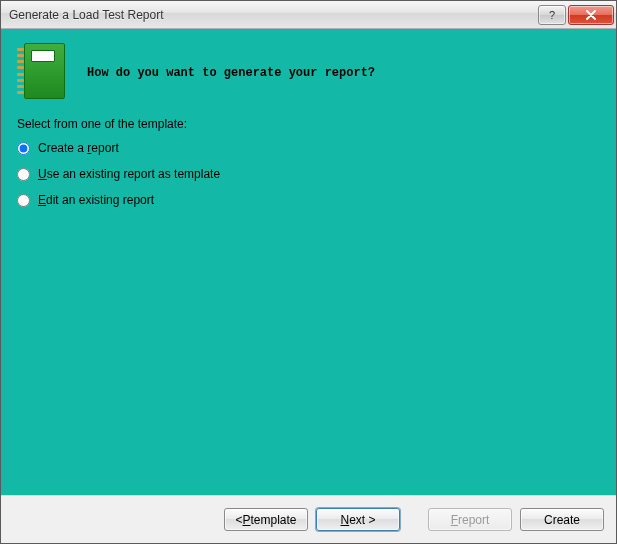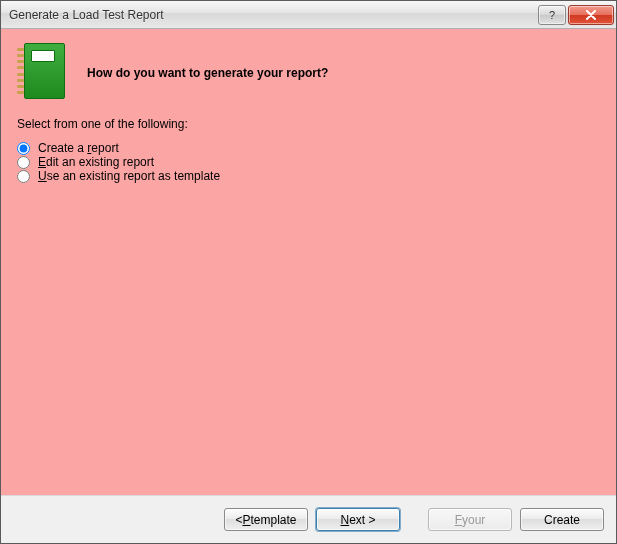--- a/index.html
+++ b/index.html
@@ -7,21 +7,21 @@
     padding: 0;
     font-family: "Segoe UI", Tahoma, sans-serif;
     font-size: 12px;
     background: #fff;
   }
   .window {
     width: 617px;
     height: 544px;
     box-sizing: border-box;
     border: 1px solid #5a5a5a;
-    background: #fca5a5;
+    background: #14b8a6;
     display: flex;
     flex-direction: column;
     position: relative;
   }
   .titlebar {
     height: 28px;
     background: linear-gradient(to bottom, #f7f7f7 0%, #e4e4e4 45%, #d8d8d8 46%, #e8e8e8 100%);
     border-bottom: 1px solid #b0b0b0;
     display: flex;
     align-items: center;
@@ -100,33 +100,34 @@
     width: 22px; height: 10px;
     background: #fff;
     border: 1px solid #0f6e0f;
     border-radius: 1px;
   }
   .header-text {
     font-weight: bold;
     font-size: 12px;
     color: #000;
     padding-top: 4px;
+    font-family: Liberation Mono, monospace;
   }
   .content {
     flex: 1;
     padding: 0 16px;
     color: #000;
   }
   .prompt {
     margin-bottom: 10px;
   }
   .options {
     display: flex;
     flex-direction: column;
-    gap: 0;
+    gap: 12px;
     margin-top: 6px;
   }
   .option {
     display: flex;
     align-items: center;
     gap: 6px;
   }
   .option input[type=radio] {
     margin: 0 2px 0 0;
   }
@@ -204,54 +205,54 @@
           <div></div>
           <div></div>
           <div></div>
           <div></div>
         </div>
     </div>
     <div class="header-text">How do you want to generate your report?</div>
   </div>
 
   <div class="content">
-    <div class="prompt">Select from one of the following:</div>
+    <div class="prompt">Select from one of the template:</div>
     <div class="options">
 
       <div class="option">
         <input type="radio" name="opt" checked="" style="">
         <label><span>Create a </span><span class="u">r</span><span>eport</span></label>
       </div>
 
       <div class="option">
         <input type="radio" name="opt" style="">
-        <label><span></span><span class="u">E</span><span>dit an existing report</span></label>
+        <label><span></span><span class="u">U</span><span>se an existing report as template</span></label>
       </div>
 
       <div class="option">
         <input type="radio" name="opt" style="">
-        <label><span></span><span class="u">U</span><span>se an existing report as template</span></label>
+        <label><span></span><span class="u">E</span><span>dit an existing report</span></label>
       </div>
 
     </div>
   </div>
 
   <div class="footer">
     <button class="btn">
         <span>&lt; </span>
         <span class="u">P</span>
         <span>template</span>
       </button>
     <button class="btn default">
         <span></span>
         <span class="u">N</span>
         <span>ext &gt;</span>
       </button>
     <span class="gap-large"></span>
     <button class="btn disabled">
         <span></span>
         <span class="u">F</span>
-        <span>your</span>
+        <span>report</span>
       </button>
     <button class="btn">Create</button>
   </div>
 
 </div>
 
 </body></html>

